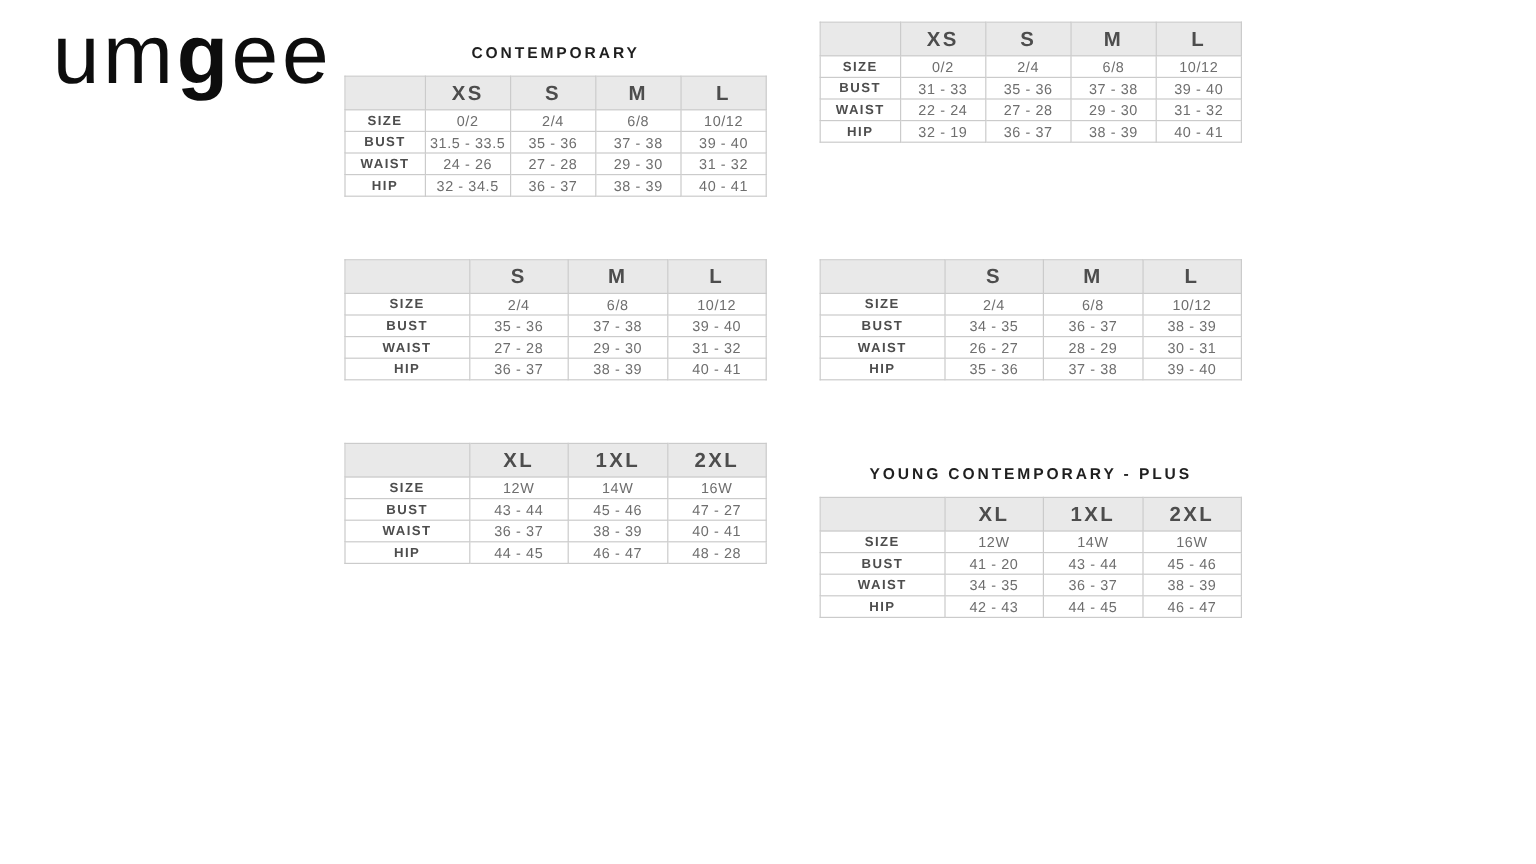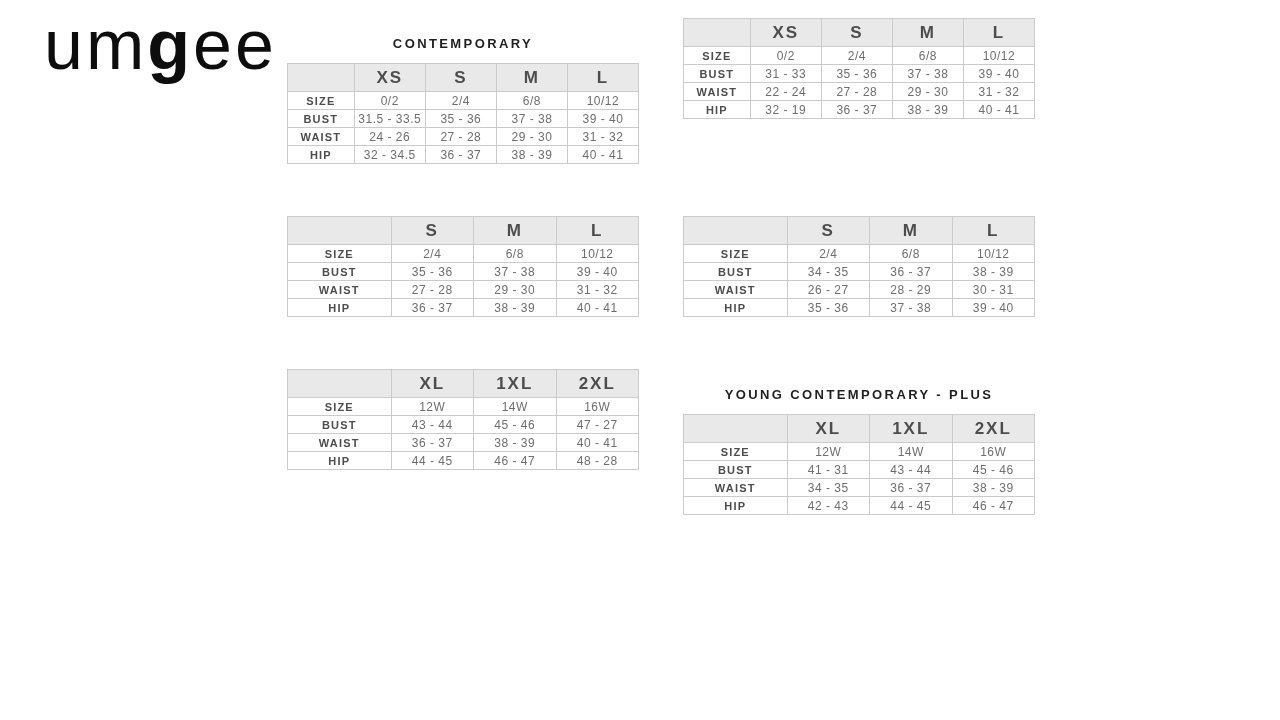--- a/index.html
+++ b/index.html
@@ -344,21 +344,21 @@
           </thead>
           <tbody>
             <tr>
               <th>SIZE</th>
               <td>12W</td>
               <td>14W</td>
               <td>16W</td>
             </tr>
             <tr>
               <th>BUST</th>
-              <td>41 - 31</td>
+              <td>41 - 20</td>
               <td>43 - 44</td>
               <td>45 - 46</td>
             </tr>
             <tr>
               <th>WAIST</th>
               <td>34 - 35</td>
               <td>36 - 37</td>
               <td>38 - 39</td>
             </tr>
             <tr>

